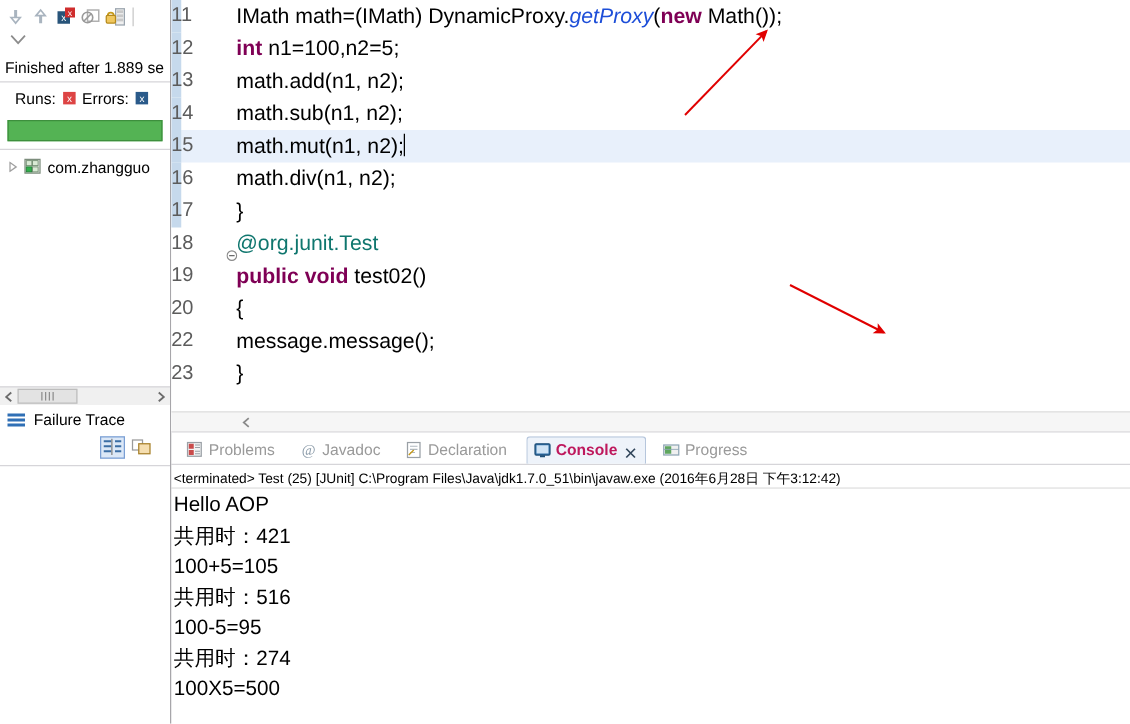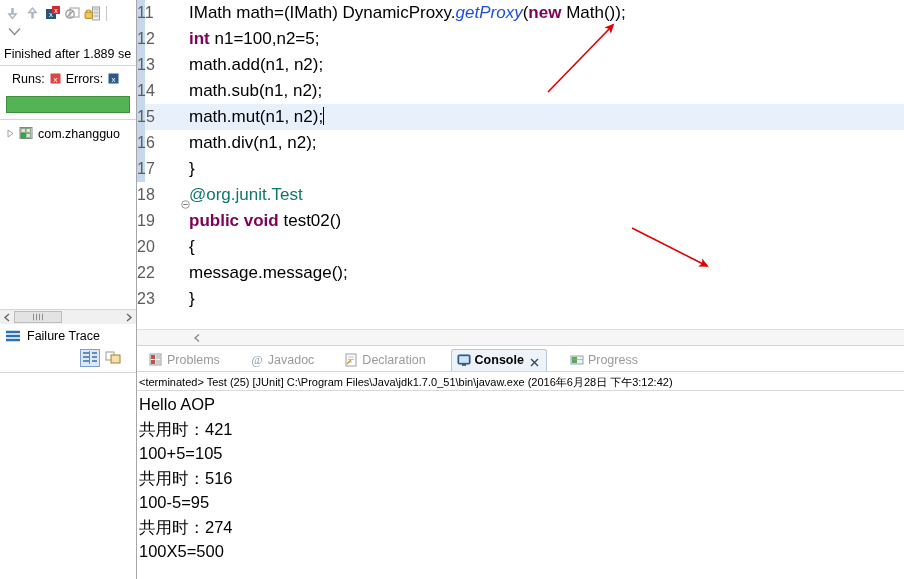--- a/index.html
+++ b/index.html
@@ -220,34 +220,34 @@
     display: flex;
     flex-direction: column;
     background: #ffffff;
     min-height: 0;
   }
   .console-tabs {
     height: 26px;
     display: flex;
     align-items: flex-end;
     padding-left: 7px;
-    gap: 18px;
+    gap: 8px;
     background: #ffffff;
     border-bottom: 1px solid #d6d5d9;
   }
   .ctab {
     display:flex; align-items:center; gap:4px;
     padding: 3px 7px 4px 5px;
     font-size: 12.5px;
     color: #9a9a9a;
     white-space: nowrap;
     height: 22px;
   }
   .ctab.active {
-    color: #000000;
+    color: #be185d;
     font-weight: bold;
     background: #eef3fa;
     border: 1px solid #b6c6dc;
     border-bottom: none;
     border-radius: 3px 3px 0 0;
   }
   .ctab-ico { width: 14px; height: 14px; flex:0 0 14px; }
   .ctab-close { width: 9px; height: 9px; margin-left: 2px; }
   .console-sub {
     font-size: 11px;

